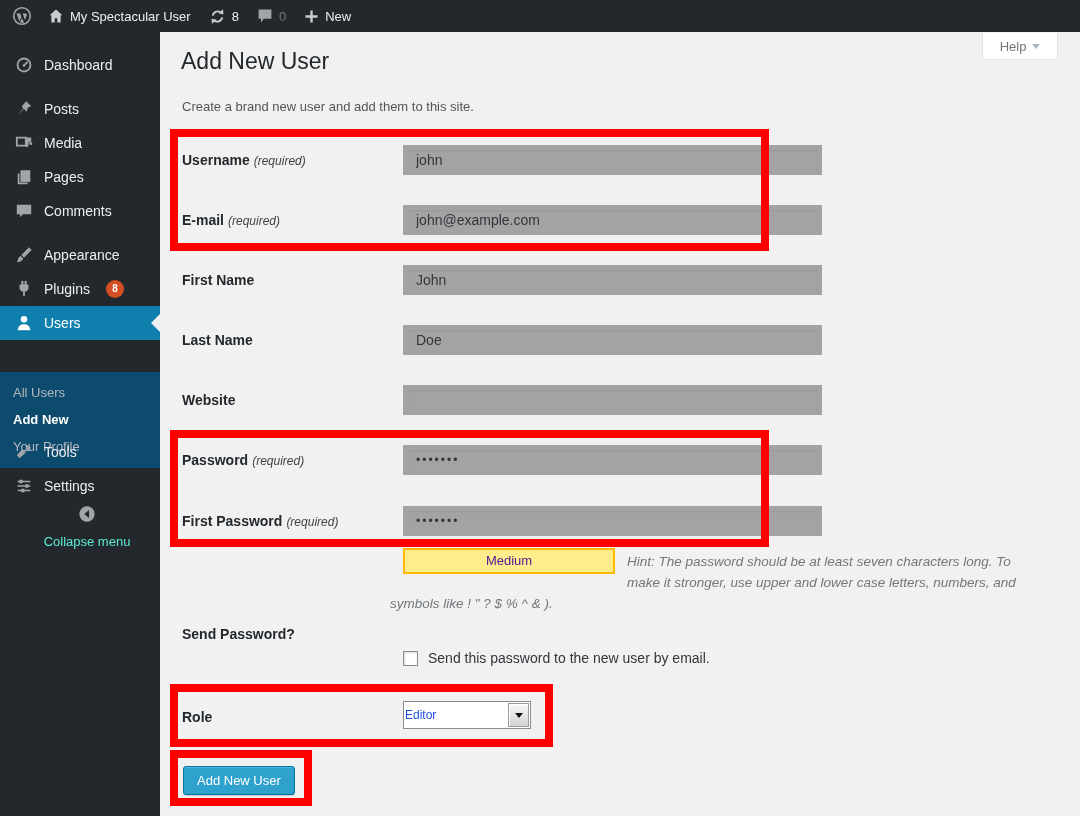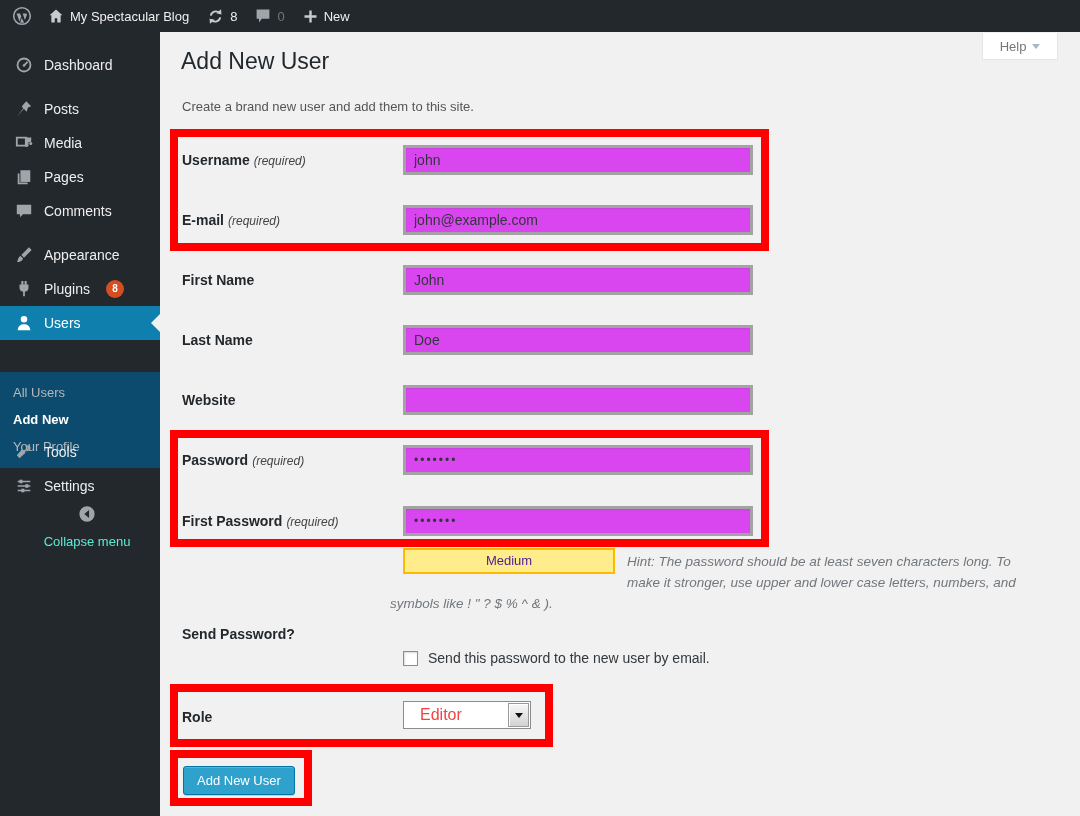--- a/index.html
+++ b/index.html
@@ -30,34 +30,34 @@
 
   
   .help-btn { position:absolute; left:982px; top:33px; width:76px; height:27px; background:#fff; border:1px solid #e5e5e5; border-top:none; display:flex; align-items:center; justify-content:center; gap:6px; color:#72777c; font-size:13px; cursor:pointer; z-index:30; }
   .help-caret { width:0; height:0; border-left:4px solid transparent; border-right:4px solid transparent; border-top:5px solid #a7b8c4; }
 
   .page-title { position:absolute; left:181px; top:48px; font-size:23px; font-weight:normal; color:#23282d; }
   .page-desc { position:absolute; left:182px; top:99px; font-size:13px; color:#555; }
 
   .flabel { position:absolute; left:182px; height:30px; line-height:30px; font-size:14px; font-weight:bold; color:#23282d; white-space:nowrap; }
   .flabel .req { font-weight:normal; font-style:italic; font-size:12px; color:#444; margin-left:4px; }
-  .finput { position:absolute; left:403px; width:350px; height:30px; border:3px solid #a3a3a3; background:#d946ef; box-shadow:inset 0 1px 2px rgba(0,0,0,.07); font-size:14px; color:#32373c; padding:0 8px; font-family:"Liberation Sans", sans-serif; }
+  .finput { position:absolute; left:403px; width:419px; height:30px; border:5px solid #a3a3a3; background:#a3a3a3; box-shadow:inset 0 1px 2px rgba(0,0,0,.07); font-size:14px; color:#32373c; padding:0 8px; font-family:"Liberation Sans", sans-serif; }
   .t-u { top:145px; } .t-e { top:205px; } .t-f { top:265px; } .t-l { top:325px; }
   .t-w { top:385px; } .t-p { top:445px; } .t-r { top:506px; } .t-s { top:619px; } .t-o { top:702px; }
   .dots { letter-spacing:2px; font-size:12px; }
 
   .strength { position:absolute; left:403px; top:548px; width:212px; height:26px; background:#ffec8b; border:2px solid #ffb900; text-align:center; font-size:13px; line-height:22px; color:#4c1d95; }
   .hint-wrap { position:absolute; left:390px; top:551px; width:648px; font-size:13.5px; font-style:italic; color:#72777c; line-height:21px; }
   .hint-float { float:left; width:237px; height:30px; }
 
   .send-row { position:absolute; left:403px; top:650px; display:flex; align-items:center; gap:10px; font-size:14px; color:#32373c; }
   .checkbox { width:15px; height:15px; background:#fff; border:1px solid #8c8c8c; box-shadow:inset 1px 1px 2px rgba(0,0,0,.15); cursor:pointer; }
 
   .select { position:absolute; left:403px; top:701px; width:128px; height:28px; background:#fff; border:1px solid #8c8c8c; display:flex; align-items:center; cursor:pointer; }
-  .select-value { flex:1; font-size:16px; color:#ef4444; padding-left:16px; }
+  .select-value { flex:1; font-size:12px; color:#1d4ed8; padding-left:1px; }
   .select-btn { width:21px; height:24px; margin-right:1px; background:linear-gradient(#f8f8f8,#d2d2d2); border:1px solid #9a9a9a; box-shadow:inset 1px 1px 0 #fff; display:flex; align-items:center; justify-content:center; }
   .select-caret { width:0; height:0; border-left:4px solid transparent; border-right:4px solid transparent; border-top:5px solid #111; }
 
   .submit-btn { position:absolute; left:183px; top:766px; height:29px; padding:0 13px; background:#2ea2cc; border:1px solid #0074a2; border-radius:3px; color:#fff; font-size:13px; font-family:"Liberation Sans", sans-serif; cursor:pointer; box-shadow:inset 0 1px 0 rgba(120,200,230,.5), 0 1px 0 rgba(0,0,0,.15); }
 
   
   .red-rect { position:absolute; border:8px solid #ff0000; pointer-events:none; z-index:60; }
   .rr1 { left:170px; top:129px; width:599px; height:122px; }
   .rr2 { left:170px; top:430px; width:599px; height:117px; }
   .rr3 { left:170px; top:684px; width:383px; height:63px; }
@@ -76,21 +76,21 @@
           <path d="M4.5 7.5l3 8 1.8-5-1.2-3zm6.2 0l2.2 6.5 1.8-4.5c.4-1.2 0-2-.8-2zm-1 4.6l-1.6 4.4c1.5.4 2.9.3 4-.1z" fill="#a0a5aa"></path>
         </svg>
     </span>
   </div>
   <div class="ab-item">
     <span class="ico">
       <svg width="16" height="16" viewBox="0 0 20 20">
           <path d="M10 2l8 7.2h-2.2V18h-4.2v-5.2H8.4V18H4.2V9.2H2z" fill="#c8ccd0"></path>
         </svg>
     </span>
-    <span>My Spectacular Blog</span>
+    <span>My Spectacular User</span>
   </div>
   <div class="ab-item">
     <span class="ico">
       <svg width="17" height="17" viewBox="0 0 20 20">
           <path d="M4.5 9a6 6 0 0 1 10-3.4" fill="none" stroke="#c8ccd0" stroke-width="2.2"></path>
           <polygon points="16.5,1.5 17,7.5 11,6.2" fill="#c8ccd0"></polygon>
           <path d="M15.5 11a6 6 0 0 1-10 3.4" fill="none" stroke="#c8ccd0" stroke-width="2.2"></path>
           <polygon points="3.5,18.5 3,12.5 9,13.8" fill="#c8ccd0"></polygon>
         </svg>
     </span>

